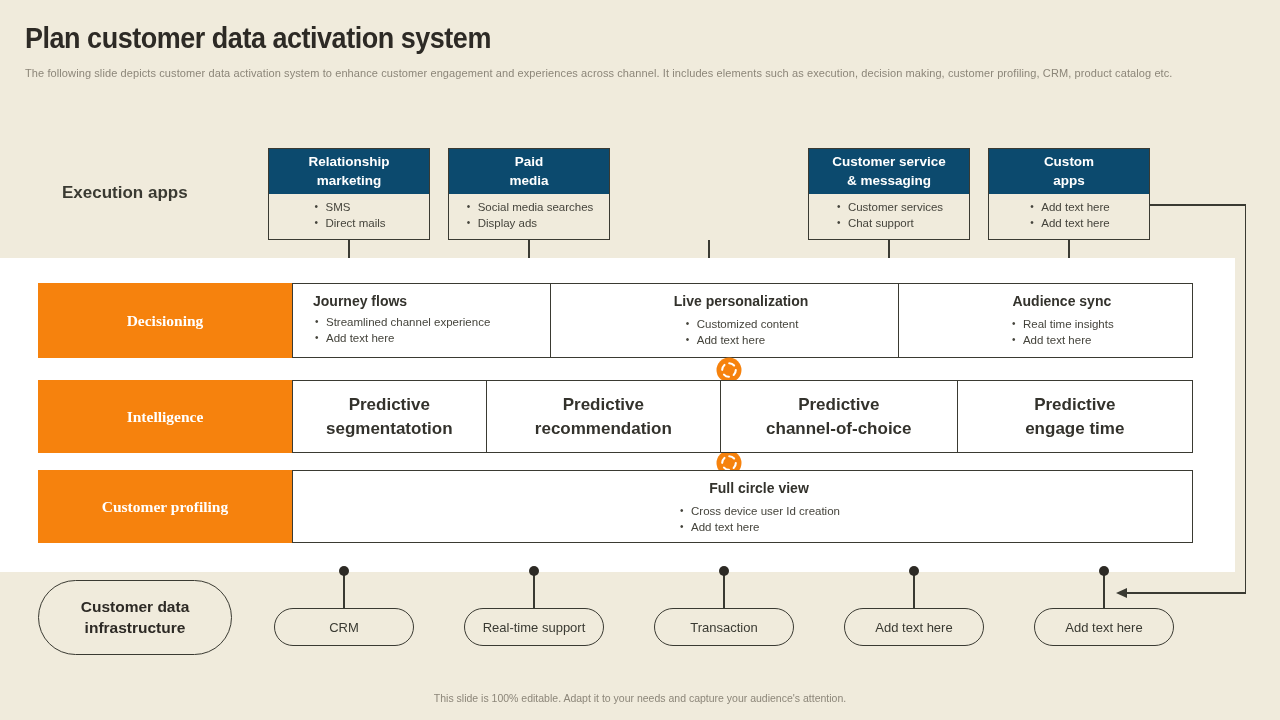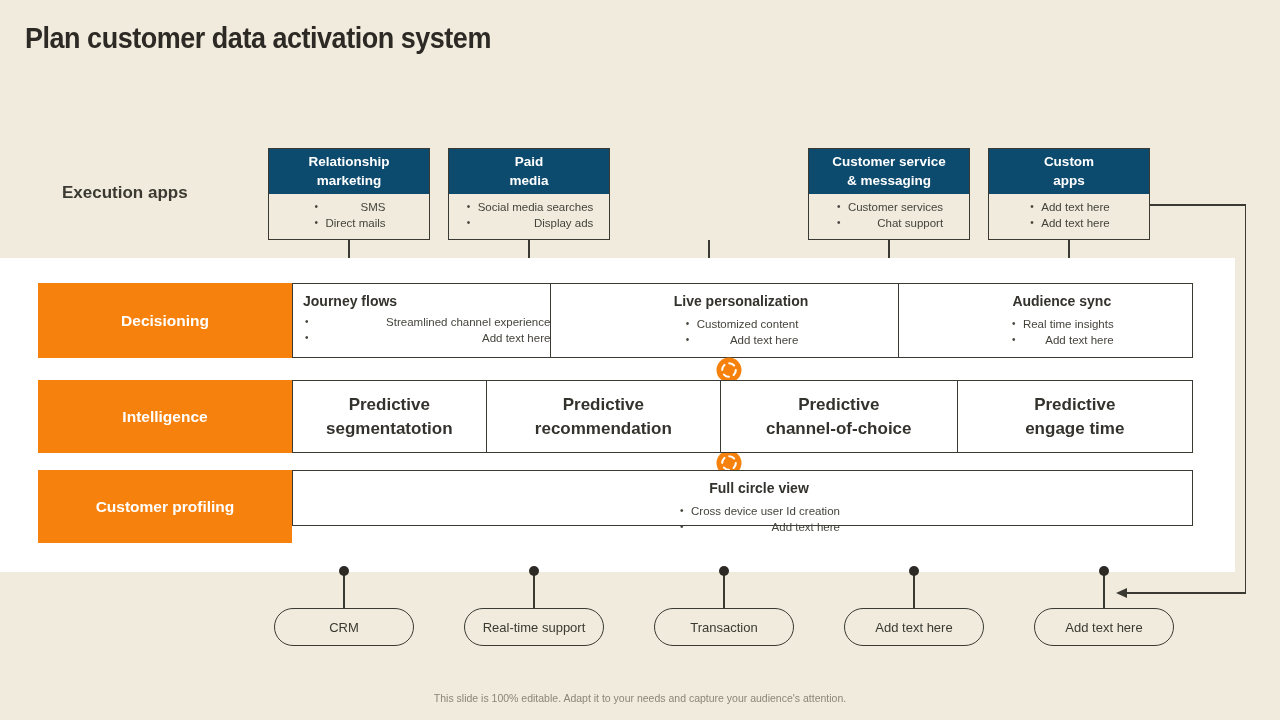--- a/index.html
+++ b/index.html
@@ -29,21 +29,21 @@
   .app-box {
     position:absolute; top:148px; width:162px; height:92px;
     border:1.3px solid #3A3A32; background:#F0EBDC; box-sizing:border-box;
   }
   .app-head {
     height:45px; background:#0c4a6e; color:#FFFFFF;
     font-size:13.5px; font-weight:bold; text-align:center;
     display:flex; align-items:center; justify-content:center;
     line-height:1.35; white-space:pre-line;
   }
-  .blist { margin:5px 0 0 0; padding:0; list-style:none; text-align:right; }
+  .blist { margin:5px 0 0 0; padding:0; list-style:none; text-align:left; }
   .blist li {
     font-size:11.5px; color:#45443C; line-height:16px; padding-left:13px; position:relative;
   }
   .blist li::before { content:"•"; position:absolute; left:2px; font-size:10px; color:#45443C; }
   .app-body { text-align:center; }
   .app-body .blist { display:inline-block; }
 
   
   .vline { position:absolute; width:1.5px; background:#3A3A32; }
   .hline { position:absolute; height:1.5px; background:#3A3A32; }
@@ -53,33 +53,33 @@
     border-top:5px solid transparent; border-bottom:5px solid transparent;
     border-right:11px solid #3A3A32;
   }
 
   
   .band { position:absolute; left:0; top:258px; width:1235px; height:314px; background:#FFFFFF; }
 
   .row-label {
     position:absolute; left:38px; width:254px; background:#F6820D;
     color:#FFFFFF; font-size:15.5px; font-weight:bold;
-    display:flex; align-items:center; justify-content:center; text-align:center;
+    display:flex; align-items:center; justify-content:center; text-align:center;font-family:Liberation Serif, serif;
   }
   .row-content {
     position:absolute; left:292px; width:901px;
     border:1.3px solid #3A3A32; box-sizing:border-box; background:#FFFFFF;
     display:flex;
   }
   .cell { box-sizing:border-box; padding-top:9px; }
   .cell + .cell { border-left:1.3px solid #3A3A32; }
   .cell-title { font-size:14px; font-weight:bold; color:#33322C; margin-bottom:2px; }
   .cell-center { text-align:center;padding-left:33px; }
   .cell-center .blist { display:inline-block; }
-  .cell-left { text-align:left; padding-left:10px; }
+  .cell-left { text-align:left; padding-left:20px; }
   .cell-mid { display:flex; align-items:center; justify-content:center; text-align:center; padding-top:0; }
   .cell-mid .cell-title { font-size:17px; line-height:1.4; white-space:pre-line; margin:8px; }
 
   
   .sync { position:absolute; width:26px; height:26px; }
 
   
   .infra {
     position:absolute; left:38px; top:580px; width:194px; height:75px;
     border:1.5px solid #3A3A32; border-radius:38px; box-sizing:border-box;
@@ -97,20 +97,21 @@
     position:absolute; left:0; top:692px; width:1280px; text-align:center;
     font-size:10.5px; color:#8C8679;
   }
 </style>
 </head>
 <body>
 
 <div class="slide">
 
   <h1 class="title">Plan customer data activation system</h1>
+  <div class="subtitle">The following slide depicts customer data activation system to enhance customer engagement and experiences across channel. It includes elements such as execution, decision making,  customer profiling, CRM, product catalog etc.</div>
 
   <div class="exec-label">Execution apps</div>
 
   <div class="app-box" style="left:268px">
     <div class="app-head">Relationship
 marketing</div>
     <div class="app-body"><ul class="blist">
       <li>SMS</li>
       <li>Direct mails</li>
     </ul></div>
@@ -203,41 +204,43 @@
       <div class="cell-title">Predictive
 channel-of-choice</div>
     </div>
     <div class="cell cell-mid" style="width:236px">
       <div class="cell-title">Predictive
 engage time</div>
     </div>
   </div>
 
   <div class="row-label" style="top:470px;height:73px">Customer profiling</div>
-  <div class="row-content" style="top:470px;height:56px">
+  <div class="row-content" style="top:470px;height:73px">
     <div class="cell cell-center" style="width:901px">
       <div class="cell-title">Full circle view</div>
       <ul class="blist">
         <li>Cross device user Id creation</li>
         <li>Add text here</li>
       </ul>
     </div>
   </div>
 
   <div class="vline" style="left:343px;top:571px;height:37px"></div>
   <div class="vline" style="left:533px;top:571px;height:37px"></div>
   <div class="vline" style="left:723px;top:571px;height:37px"></div>
   <div class="vline" style="left:913px;top:571px;height:37px"></div>
   <div class="vline" style="left:1103px;top:571px;height:37px"></div>
   <div class="dot" style="left:339px;top:566px"></div>
   <div class="dot" style="left:529px;top:566px"></div>
   <div class="dot" style="left:719px;top:566px"></div>
   <div class="dot" style="left:909px;top:566px"></div>
   <div class="dot" style="left:1099px;top:566px"></div>
 
+  <div class="infra">Customer data
+infrastructure</div>
   <div class="pill" style="left:274px">CRM</div>
   <div class="pill" style="left:464px">Real-time support</div>
   <div class="pill" style="left:654px">Transaction</div>
   <div class="pill" style="left:844px">Add text here</div>
   <div class="pill" style="left:1034px">Add text here</div>
 
   <div class="footer">This slide is 100% editable. Adapt it to your needs and capture your audience's attention.</div>
 
 </div>
 

